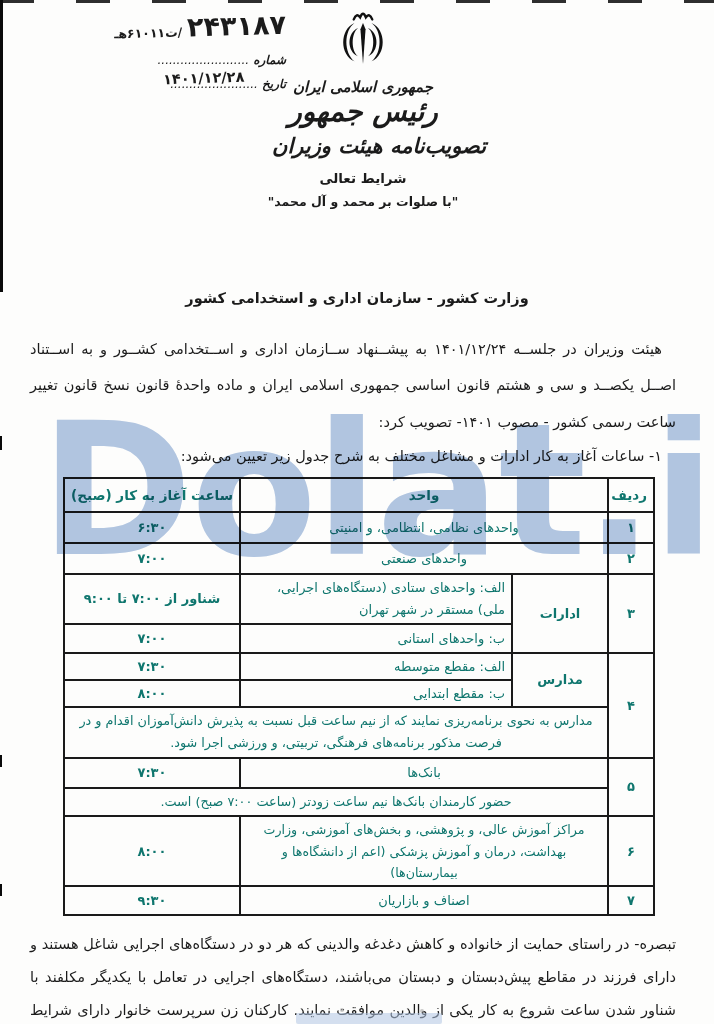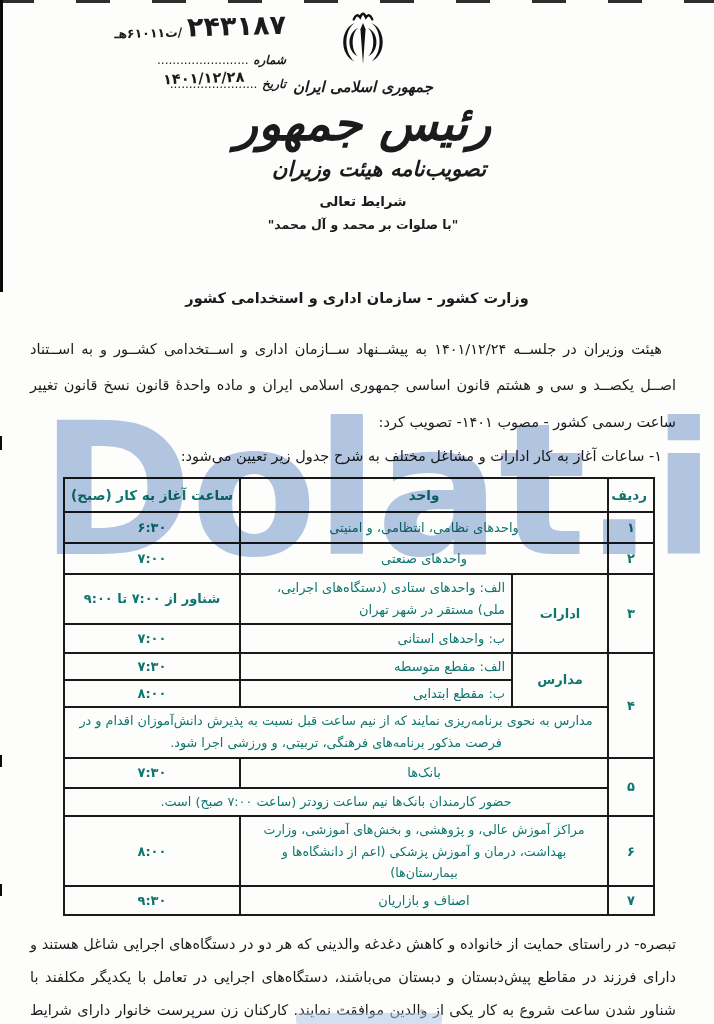--- a/index.html
+++ b/index.html
@@ -38,21 +38,21 @@
   .hand-code{font-size:12.5px;font-weight:bold;margin-right:5px;}
   .field-line{direction:rtl;font-size:12px;font-weight:bold;margin-top:10px;white-space:nowrap;position:relative;font-style:italic;}
   .field-line .dots{font-weight:normal;letter-spacing:1px;color:#222;}
   .date-hand{position:absolute;right:42px;top:-7px;font-size:14.5px;font-weight:bold;font-style:normal;transform:rotate(-2deg);letter-spacing:1px;}
 
   
   .center-head{position:absolute;left:12px;right:0;top:8px;text-align:center;}
   .emblem{display:inline-block;}
   .cal{font-style:italic;font-weight:bold;}
   .country{font-size:15px;margin-top:2px;}
-  .office{font-size:48px;line-height:1.15;margin-top:0;}
+  .office{font-size:28px;line-height:1.15;margin-top:0;}
   .doctype{font-size:21px;margin-top:6px;margin-left:32px;}
   .bismillah{font-size:13.5px;font-weight:bold;margin-top:12px;}
   .salawat{font-size:12.5px;font-weight:bold;margin-top:8px;}
 
   .addressee{margin-top:38px;text-align:center;font-weight:bold;font-size:14.5px;direction:rtl;}
 
   .body-par{direction:rtl;text-align:justify;margin:25px 38px 0 30px;
     font-size:14.5px;line-height:2.5;text-indent:14px;}
   .item1{direction:rtl;margin:2px 52px 0 30px;font-size:14.5px;line-height:2;}
 

